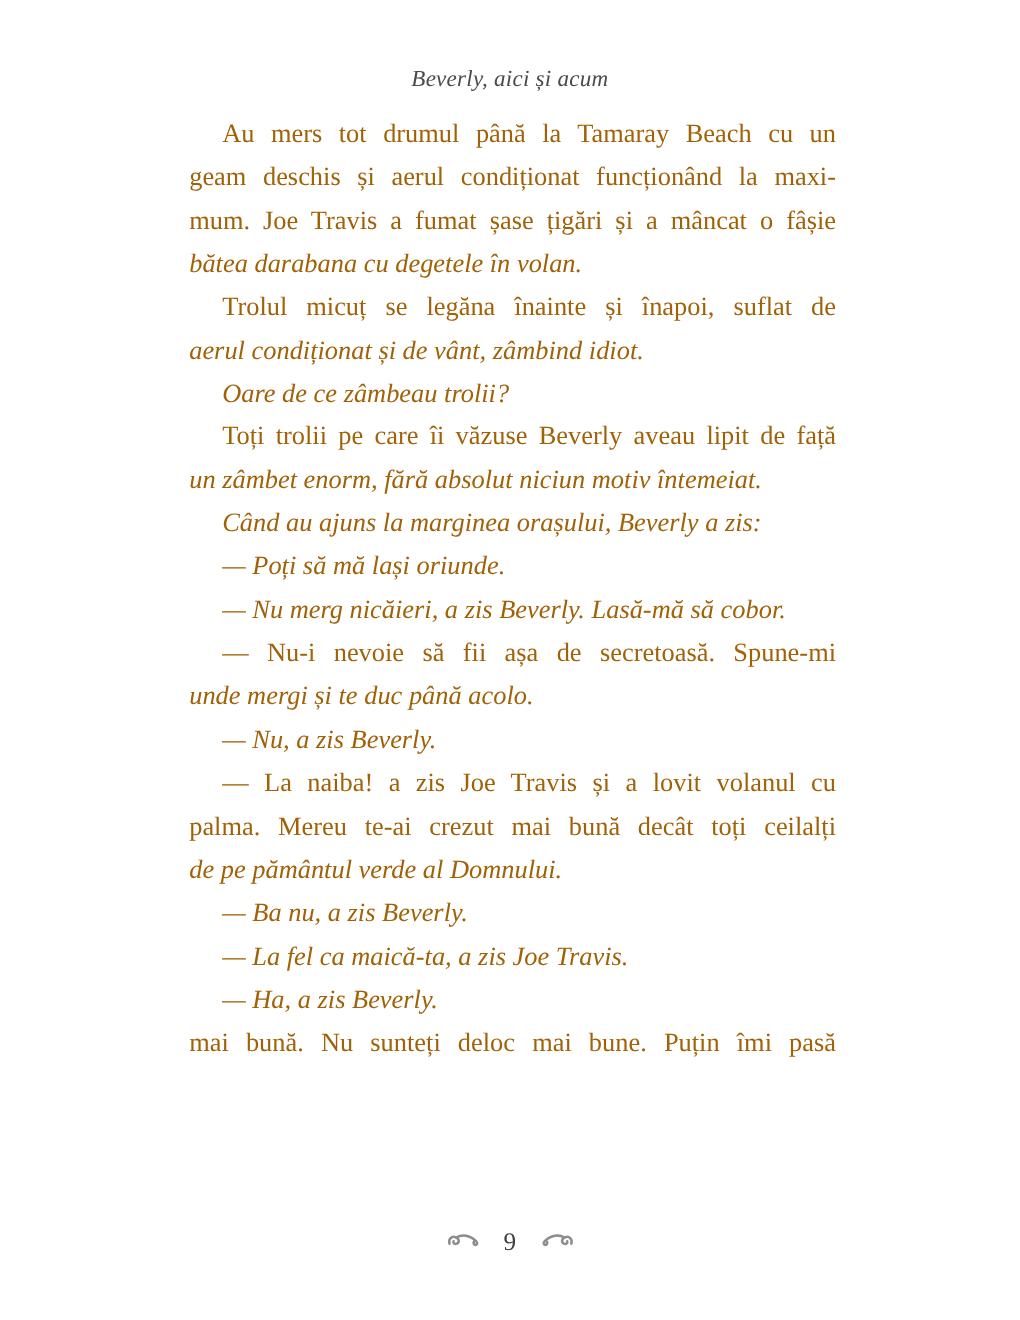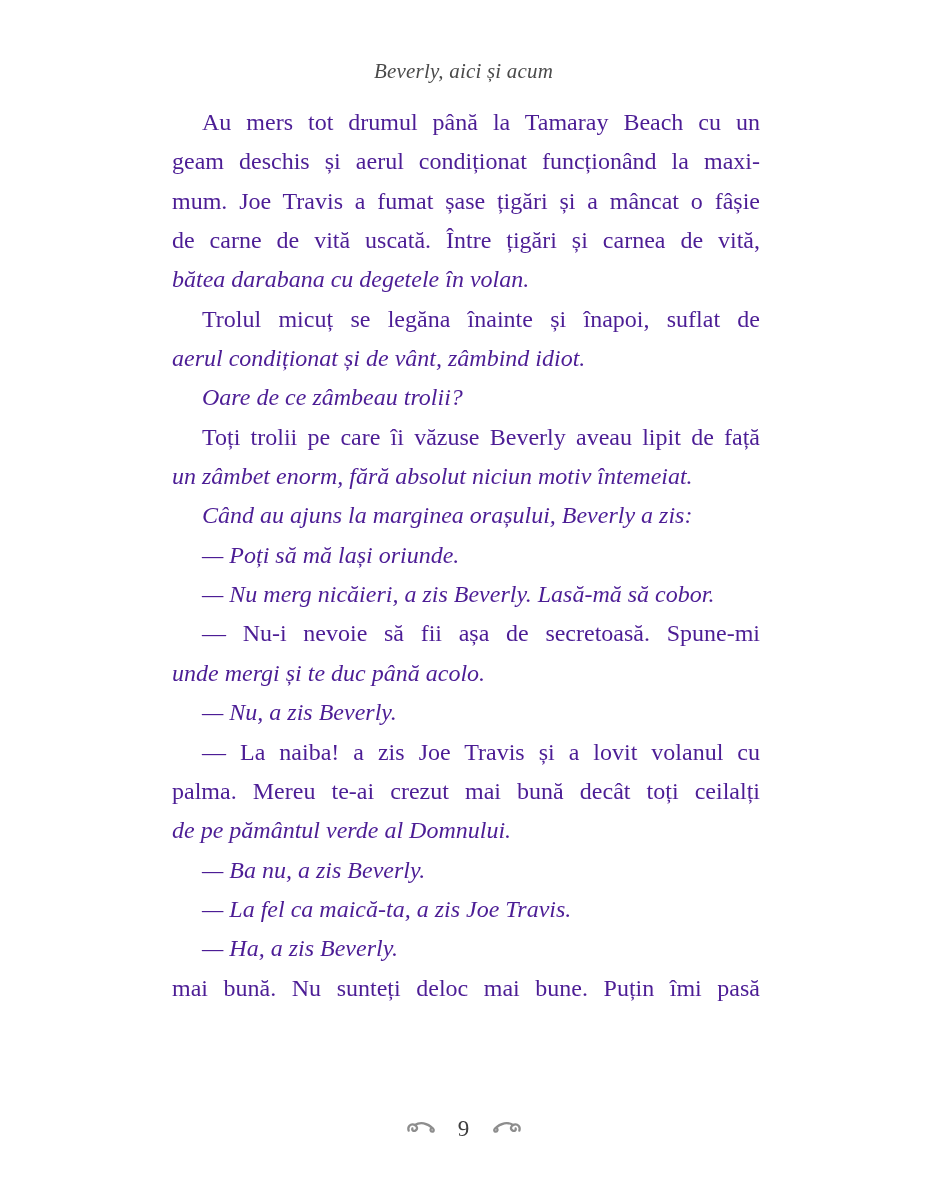--- a/index.html
+++ b/index.html
@@ -32,21 +32,21 @@
     color: #4b4b4b;
     letter-spacing: 0.2px;
   }
   .body-text {
     position: absolute;
     top: 103px;
     left: 172px;
     width: 588px;
     font-size: 24px;
     line-height: 39.35px;
-    color: #4c1d95;
+    color: #a16207;
   }
   .paragraph {
     margin: 0;
   }
   .line {
     text-align: justify;
     text-align-last: justify;
     white-space: normal;
   }
   .line.first {
@@ -91,21 +91,20 @@
 
 <div class="page">
 
   <div class="running-header">Beverly, aici și acum</div>
 
   <div class="body-text">
       <div class="paragraph">
         <div class="line first">Au mers tot drumul până la Tamaray Beach cu un</div>
         <div class="line">geam deschis și aerul condiționat funcționând la maxi-</div>
         <div class="line">mum. Joe Travis a fumat șase țigări și a mâncat o fâșie</div>
-        <div class="line">de carne de vită uscată. Între țigări și carnea de vită,</div>
         <div class="line last">bătea darabana cu degetele în volan.</div>
       </div>
       <div class="paragraph">
         <div class="line first">Trolul micuț se legăna înainte și înapoi, suflat de</div>
         <div class="line last">aerul condiționat și de vânt, zâmbind idiot.</div>
       </div>
       <div class="paragraph">
         <div class="line first last">Oare de ce zâmbeau trolii?</div>
       </div>
       <div class="paragraph">

